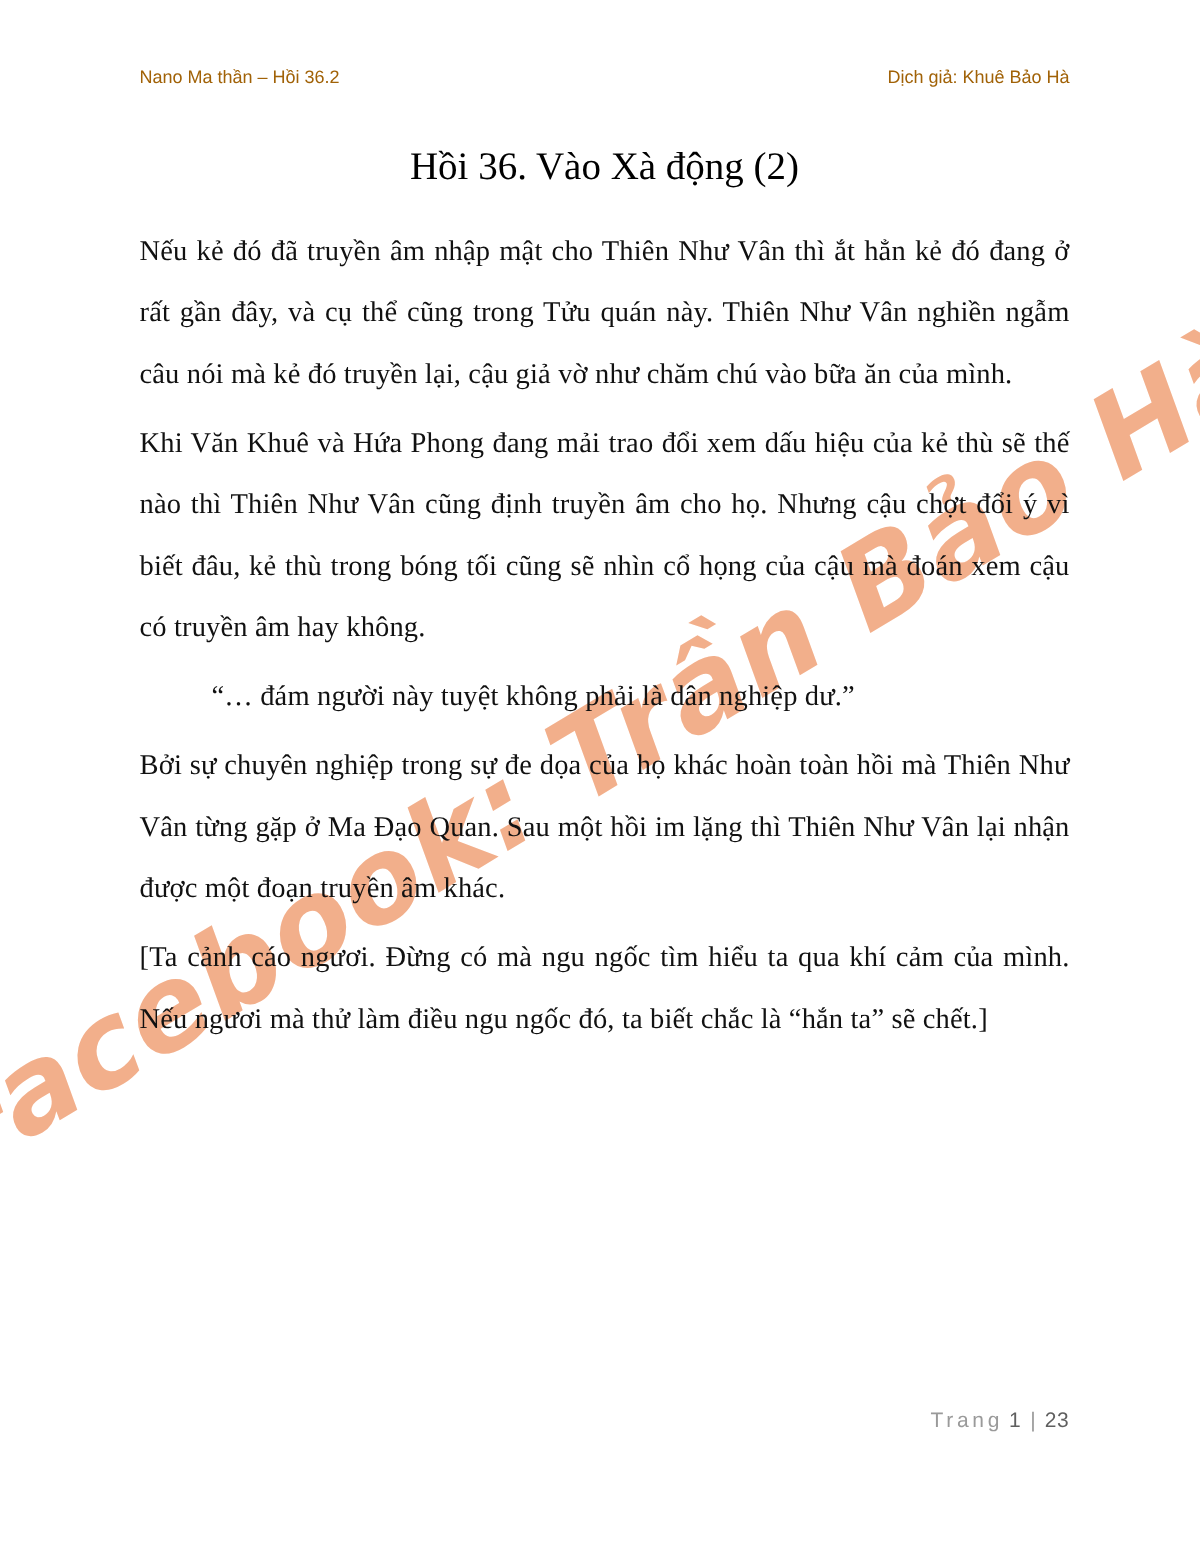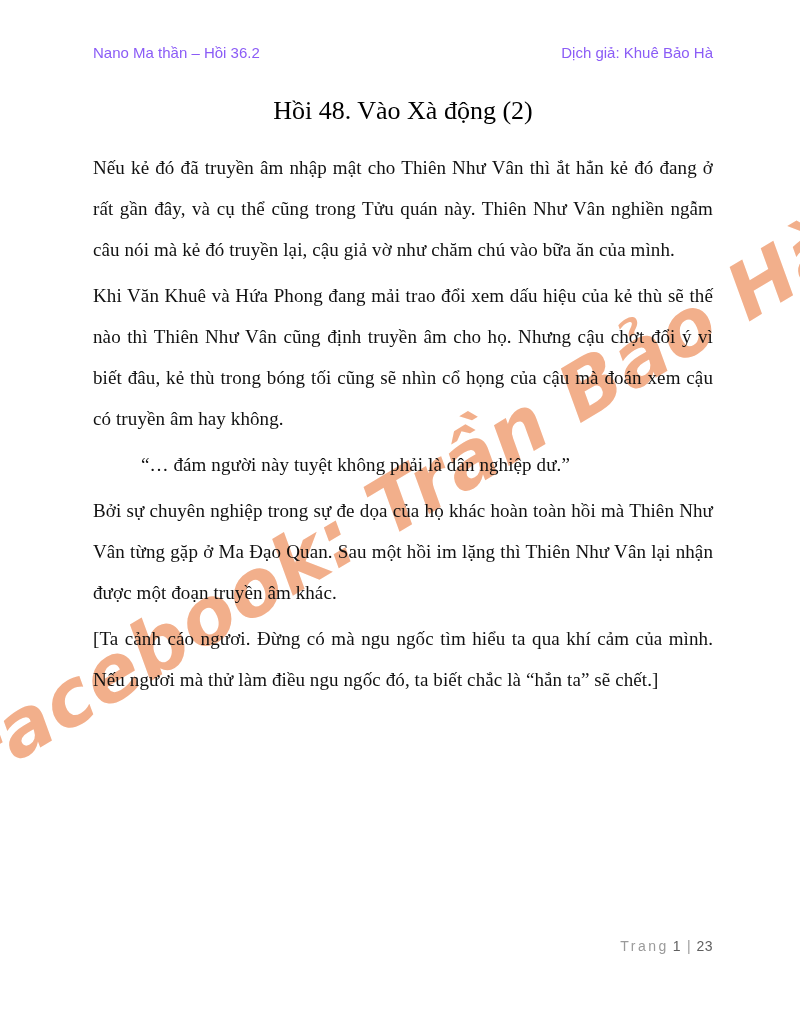--- a/index.html
+++ b/index.html
@@ -52,22 +52,22 @@
   
   .header {
     position: absolute;
     left: 93px;
     top: 44px;
     width: 620px;
     display: flex;
     justify-content: space-between;
     align-items: baseline;
     font-family: "Liberation Sans", "DejaVu Sans", sans-serif;
-    font-size: 15px;
-    color: #8b5cf6;
+    font-size: 12px;
+    color: #a16207;
     z-index: 3;
   }
   .header-left, .header-right { white-space: nowrap; }
 
   
   .doc-title {
     position: absolute;
     left: 93px;
     top: 94px;
     width: 620px;
@@ -137,21 +137,21 @@
 
   <div class="watermark-layer">
     <div class="watermark-text">Facebook: Trần Bảo Hà</div>
   </div>
 
   <div class="header">
     <span class="header-left">Nano Ma thần – Hồi 36.2</span>
     <span class="header-right">Dịch giả: Khuê Bảo Hà</span>
   </div>
 
-  <div class="doc-title">Hồi 48. Vào Xà động (2)</div>
+  <div class="doc-title">Hồi 36. Vào Xà động (2)</div>
 
   <div class="content">
     <p>Nếu kẻ đó đã truyền âm nhập mật cho Thiên Như Vân thì ắt hẳn kẻ đó đang ở rất gần đây, và cụ thể cũng trong Tửu quán này. Thiên Như Vân nghiền ngẫm câu nói mà kẻ đó truyền lại, cậu giả vờ như chăm chú vào bữa ăn của mình.</p>
     <p>Khi Văn Khuê và Hứa Phong đang mải trao đổi xem dấu hiệu của kẻ thù sẽ thế nào thì Thiên Như Vân cũng định truyền âm cho họ. Nhưng cậu chợt đổi ý vì biết đâu, kẻ thù trong bóng tối cũng sẽ nhìn cổ họng của cậu mà đoán xem cậu có truyền âm hay không.</p>
     <p class="nojustify">“… đám người này tuyệt không phải là dân nghiệp dư.”</p>
     <p>Bởi sự chuyên nghiệp trong sự đe dọa của họ khác hoàn toàn hồi mà Thiên Như Vân từng gặp ở Ma Đạo Quan. Sau một hồi im lặng thì Thiên Như Vân lại nhận được một đoạn truyền âm khác.</p>
     <p>[Ta cảnh cáo ngươi. Đừng có mà ngu ngốc tìm hiểu ta qua khí cảm của mình. Nếu ngươi mà thử làm điều ngu ngốc đó, ta biết chắc là “hắn ta” sẽ chết.]</p>
   </div>
 
   <div class="footer">

